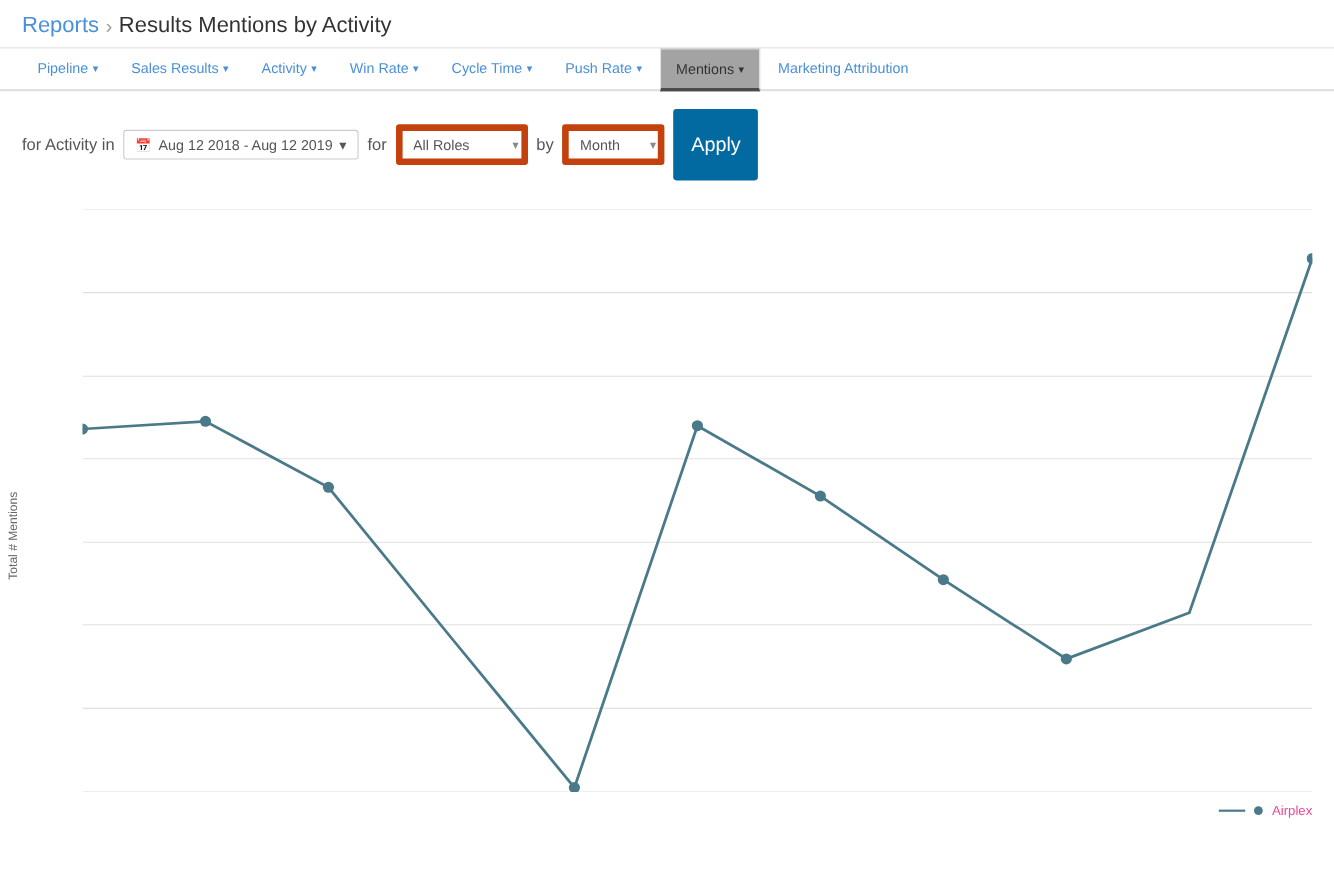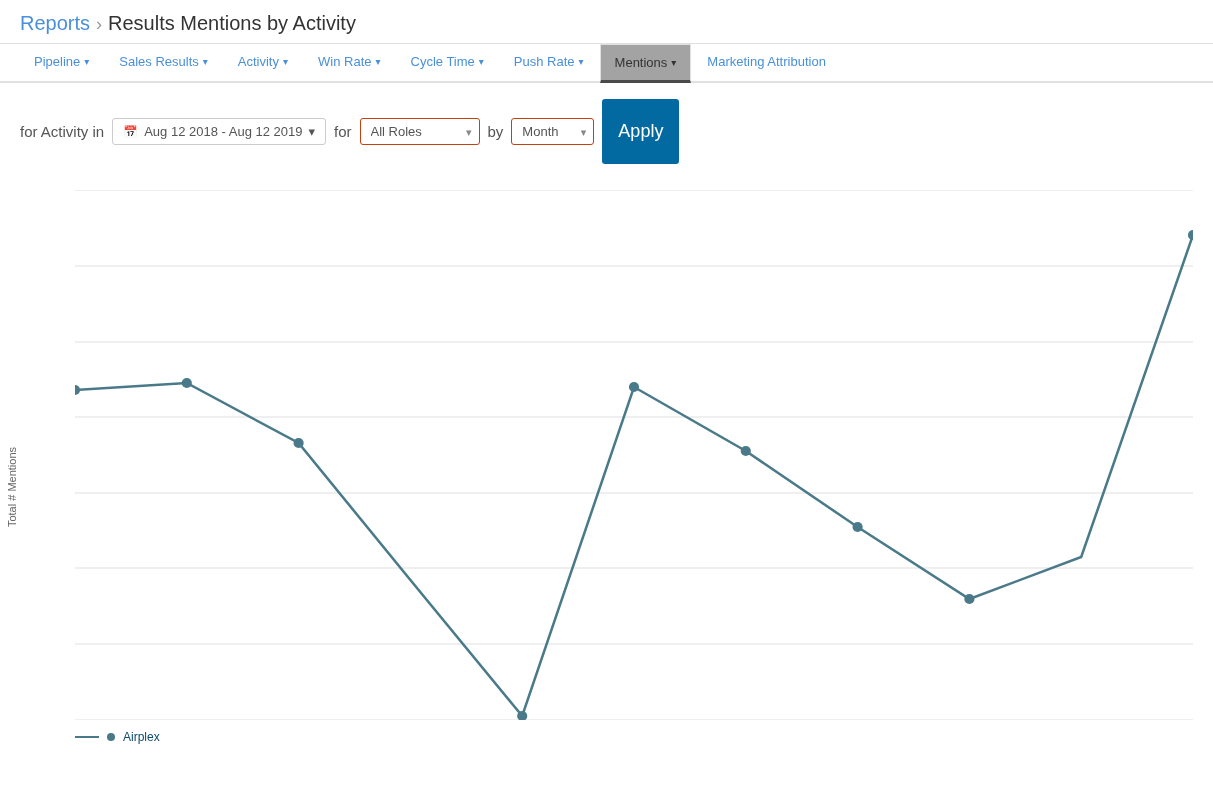--- a/index.html
+++ b/index.html
@@ -17,30 +17,30 @@
     .nav-item .caret { font-size: 10px; }
 
     .content { padding: 16px 20px; }
     .subtitle { color: #666; font-size: 12.5px; margin-bottom: 16px; }
 
     .filters { display: flex; align-items: center; gap: 8px; margin-bottom: 16px; flex-wrap: wrap; }
     .filter-label { color: #555; font-size: 15px; }
     .date-picker-btn { display: flex; align-items: center; gap: 6px; border: 1px solid #ccc; border-radius: 3px; padding: 5px 10px; font-size: 13px; color: #555; cursor: pointer; background: #fff; }
     .date-icon { color: #888; font-size: 12px; }
     .select-wrapper { position: relative; }
-    .select-wrapper select { border: 1px solid #c2410c; border-radius: 3px; padding: 5px 26px 5px 10px; font-size: 13px; color: #555; background: #fff; cursor: pointer; appearance: none; -webkit-appearance: none; outline: none; min-width: 120px; }
+    .select-wrapper select { border: 6px solid #c2410c; border-radius: 3px; padding: 5px 26px 5px 10px; font-size: 13px; color: #555; background: #fff; cursor: pointer; appearance: none; -webkit-appearance: none; outline: none; min-width: 120px; }
     .select-wrapper::after { content: '▾'; position: absolute; right: 8px; top: 50%; transform: translateY(-50%); pointer-events: none; color: #888; font-size: 11px; }
     .by-select-wrapper select { min-width: 80px; }
     .apply-btn { background: #0369a1; color: #fff; border: none; border-radius: 3px; padding: 22px 16px; font-size: 18px; cursor: pointer; }
 
     .chart-area { position: relative; padding: 10px 0 50px 55px; }
     .chart-inner { position: relative; width: 100%; height: 530px; }
     .y-axis-label { position: absolute; left: -48px; top: 50%; transform: translateY(-50%) rotate(-90deg); font-size: 11px; color: #666; white-space: nowrap; }
 
-    .legend { display: flex; justify-content: flex-start; align-items: center; gap: 8px; margin-top: 10px; font-size: 12px; color: #0c4a6e; }
+    .legend { display: flex; justify-content: flex-end; align-items: center; gap: 8px; margin-top: 10px; font-size: 12px; color: #ec4899; }
     .legend-line { width: 24px; height: 2px; background: #4a7a8a; display: inline-block; }
     .legend-dot { width: 8px; height: 8px; border-radius: 50%; background: #4a7a8a; display: inline-block; }
   </style>
 </head>
 <body>
 
 <div class="header">
   <div class="breadcrumb">
     <span class="reports-link">Reports</span>
     <span class="separator">›</span>

